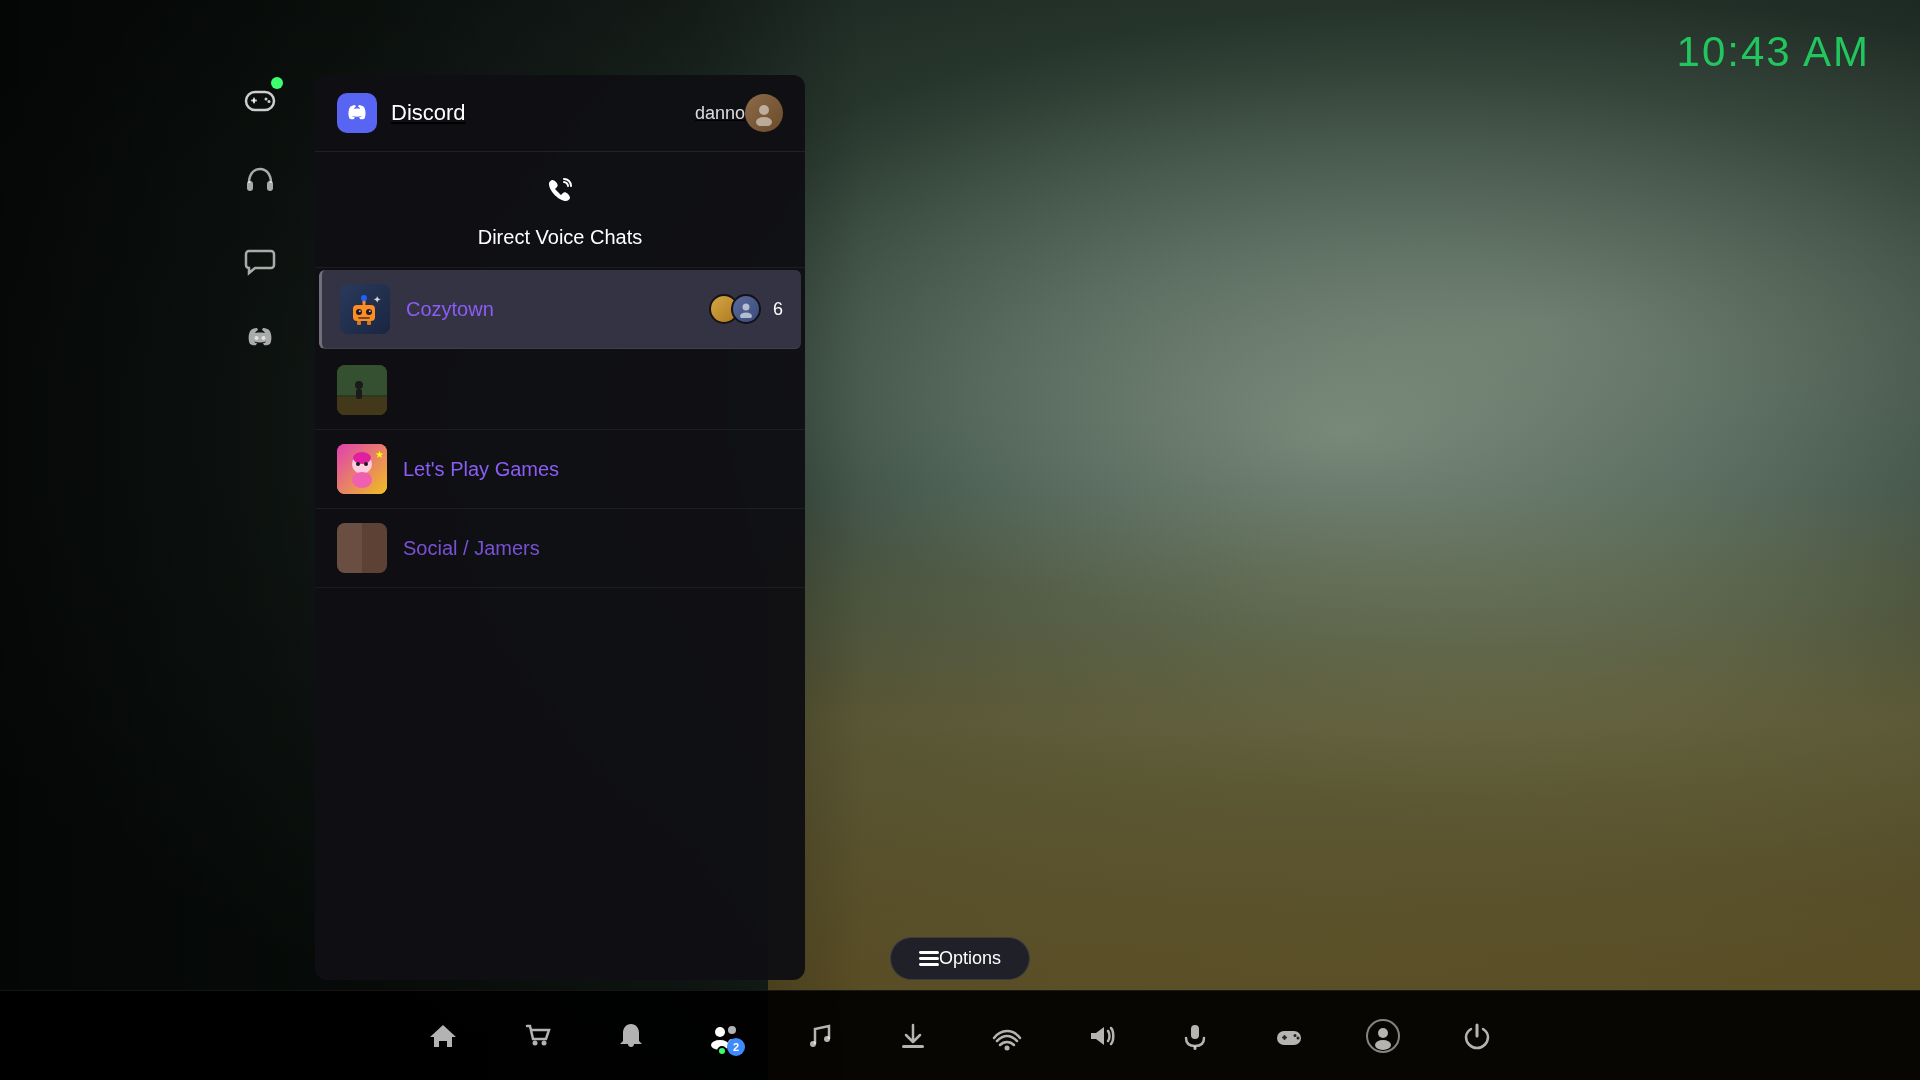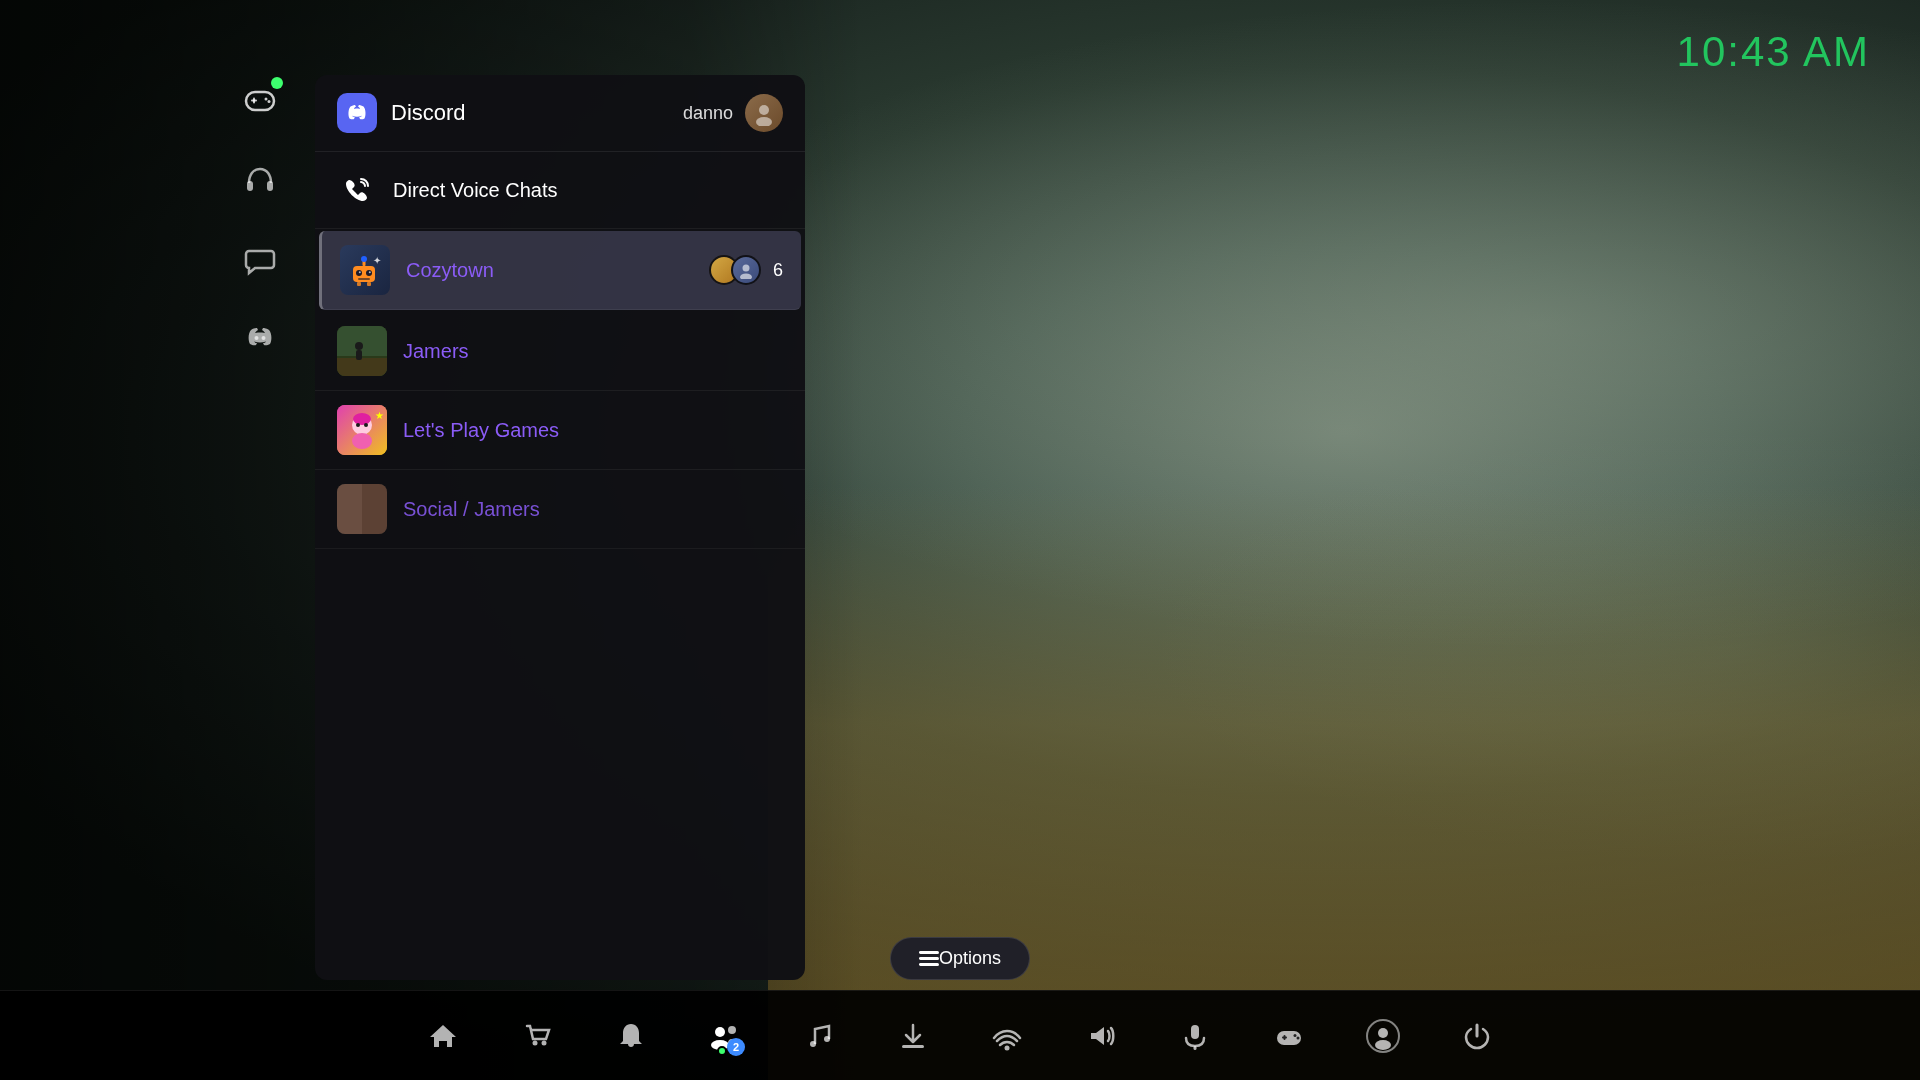--- a/index.html
+++ b/index.html
@@ -174,20 +174,21 @@
       bottom: 100px;
     }
 
     
     .discord-header {
       display: flex;
       align-items: center;
       justify-content: space-between;
       padding: 18px 22px;
       border-bottom: 1px solid rgba(255,255,255,0.08);
+      text-decoration: underline;
     }
 
     .discord-logo-section {
       display: flex;
       align-items: center;
       gap: 14px;
     }
 
     .discord-logo {
       width: 40px;
@@ -203,21 +204,21 @@
 
     .discord-title {
       color: white;
       font-size: 22px;
       font-weight: 500;
     }
 
     .user-section {
       display: flex;
       align-items: center;
-      gap: 12px;
+      gap: 0;
     }
 
     .username {
       color: rgba(255,255,255,0.85);
       font-size: 18px;
     }
 
     .avatar {
       width: 38px;
       height: 38px;
@@ -232,20 +233,21 @@
     }
 
     
     .voice-chat-item {
       display: flex;
       align-items: center;
       gap: 16px;
       padding: 18px 22px;
       border-bottom: 1px solid rgba(255,255,255,0.06);
       cursor: pointer;
+      flex-direction: column;
     }
 
     .voice-icon {
       width: 40px;
       height: 40px;
       display: flex;
       align-items: center;
       justify-content: center;
       color: white;
       font-size: 22px;
@@ -511,21 +513,20 @@
         <rect width="50" height="50" fill="#2a3a1a"></rect>
 
         <rect width="50" height="30" fill="#3a5a3a" opacity="0.7"></rect>
 
         <rect y="32" width="50" height="18" fill="#4a3a1a" opacity="0.8"></rect>
 
         <circle cx="22" cy="20" r="4" fill="#1a1a1a"></circle>
         <rect x="19" y="24" width="6" height="10" rx="2" fill="#1a1a1a"></rect>
       </svg>
     </div>
-    <span class="server-name">Jamers</span>
   </div>
 
   <div class="server-item">
     <div class="server-thumb server-thumb-letsplay">
       <svg width="50" height="50" viewBox="0 0 50 50">
         <defs>
           <linearGradient id="lpg1" x1="0" y1="0" x2="1" y2="1">
             <stop offset="0%" stop-color="#e040b0"></stop>
             <stop offset="100%" stop-color="#f0c020"></stop>
           </linearGradient>

